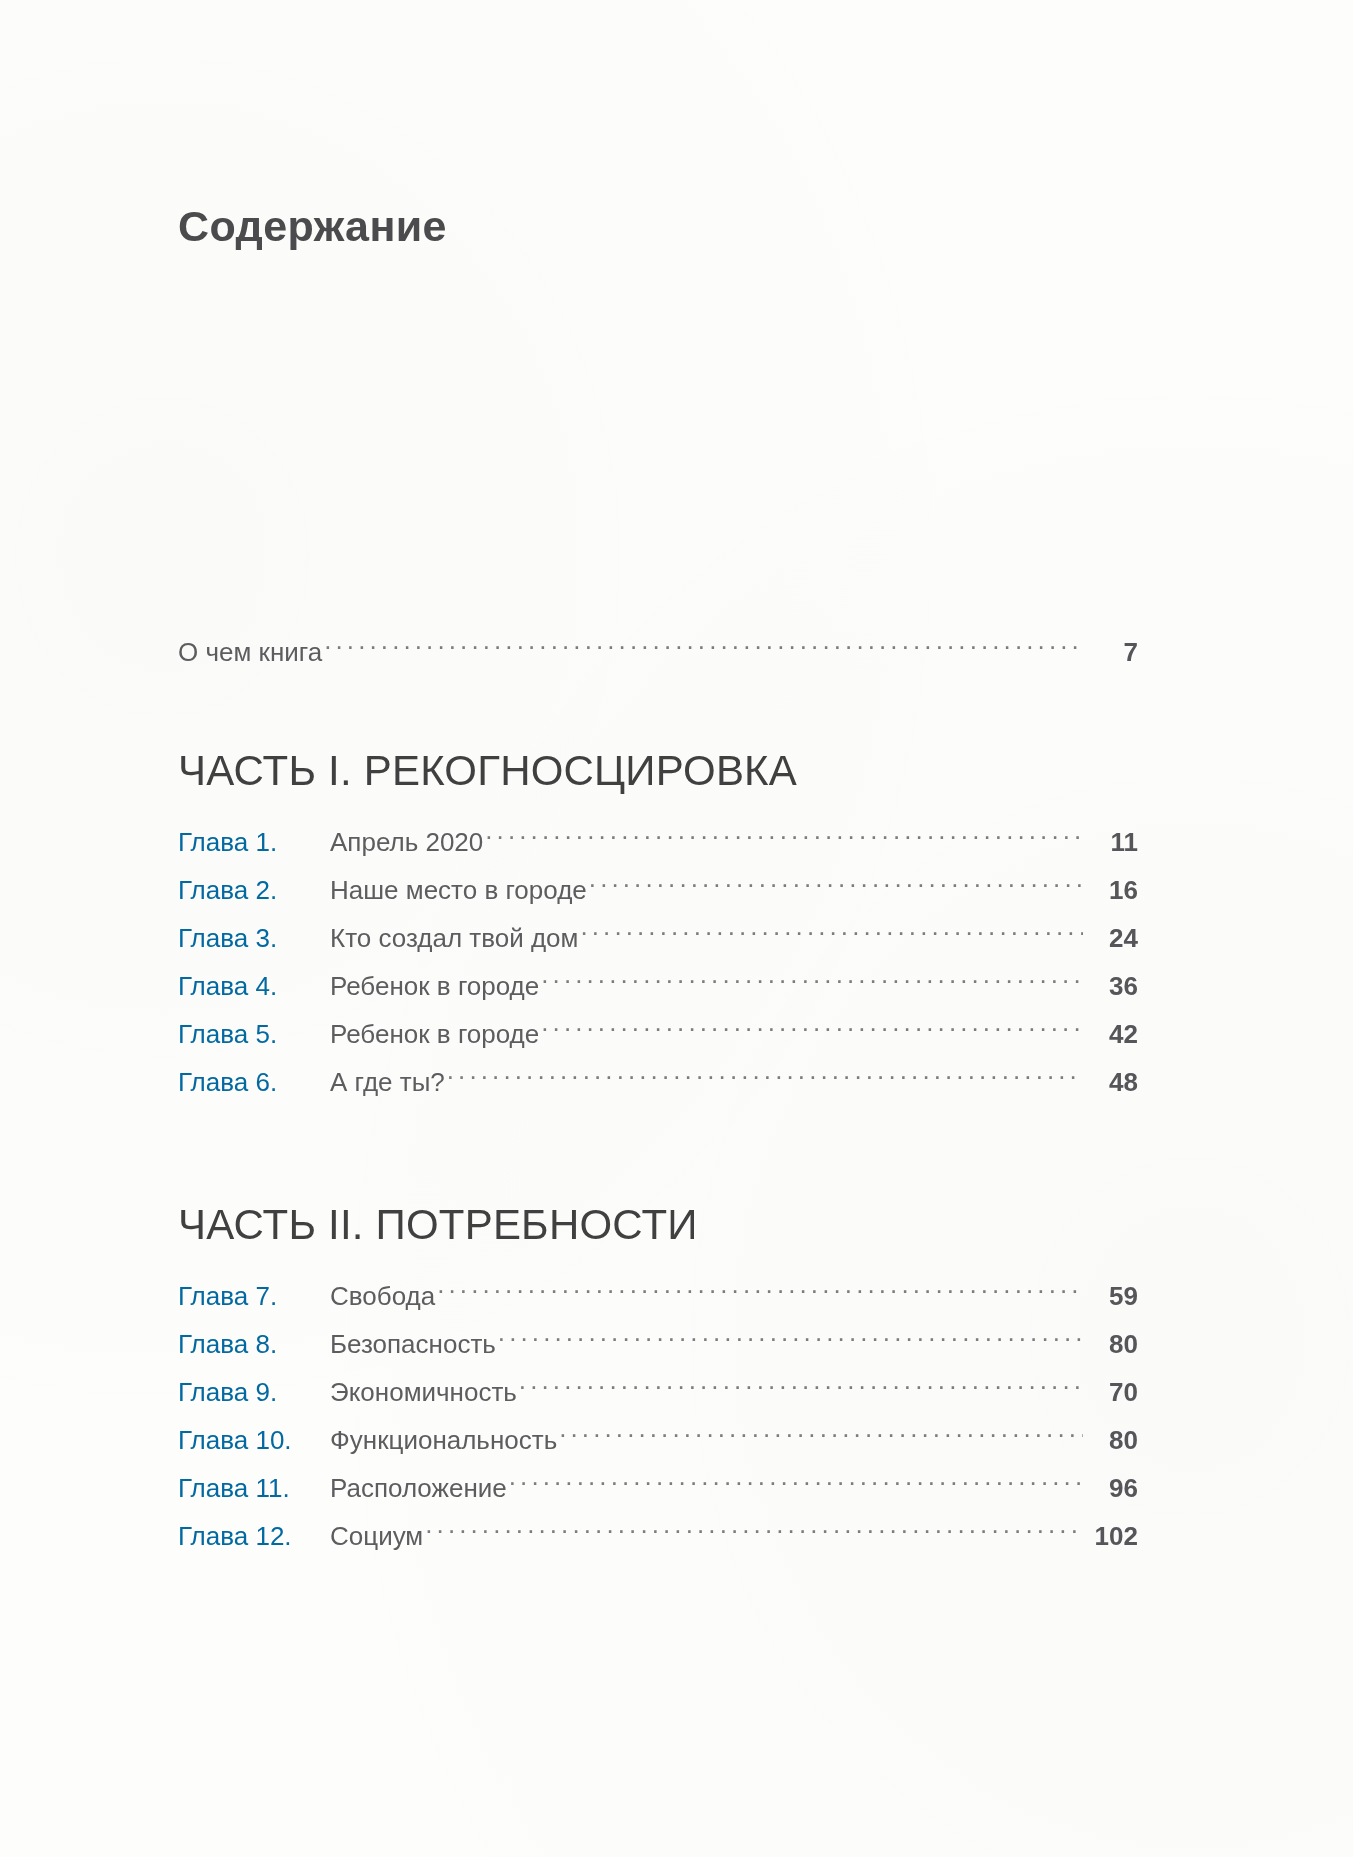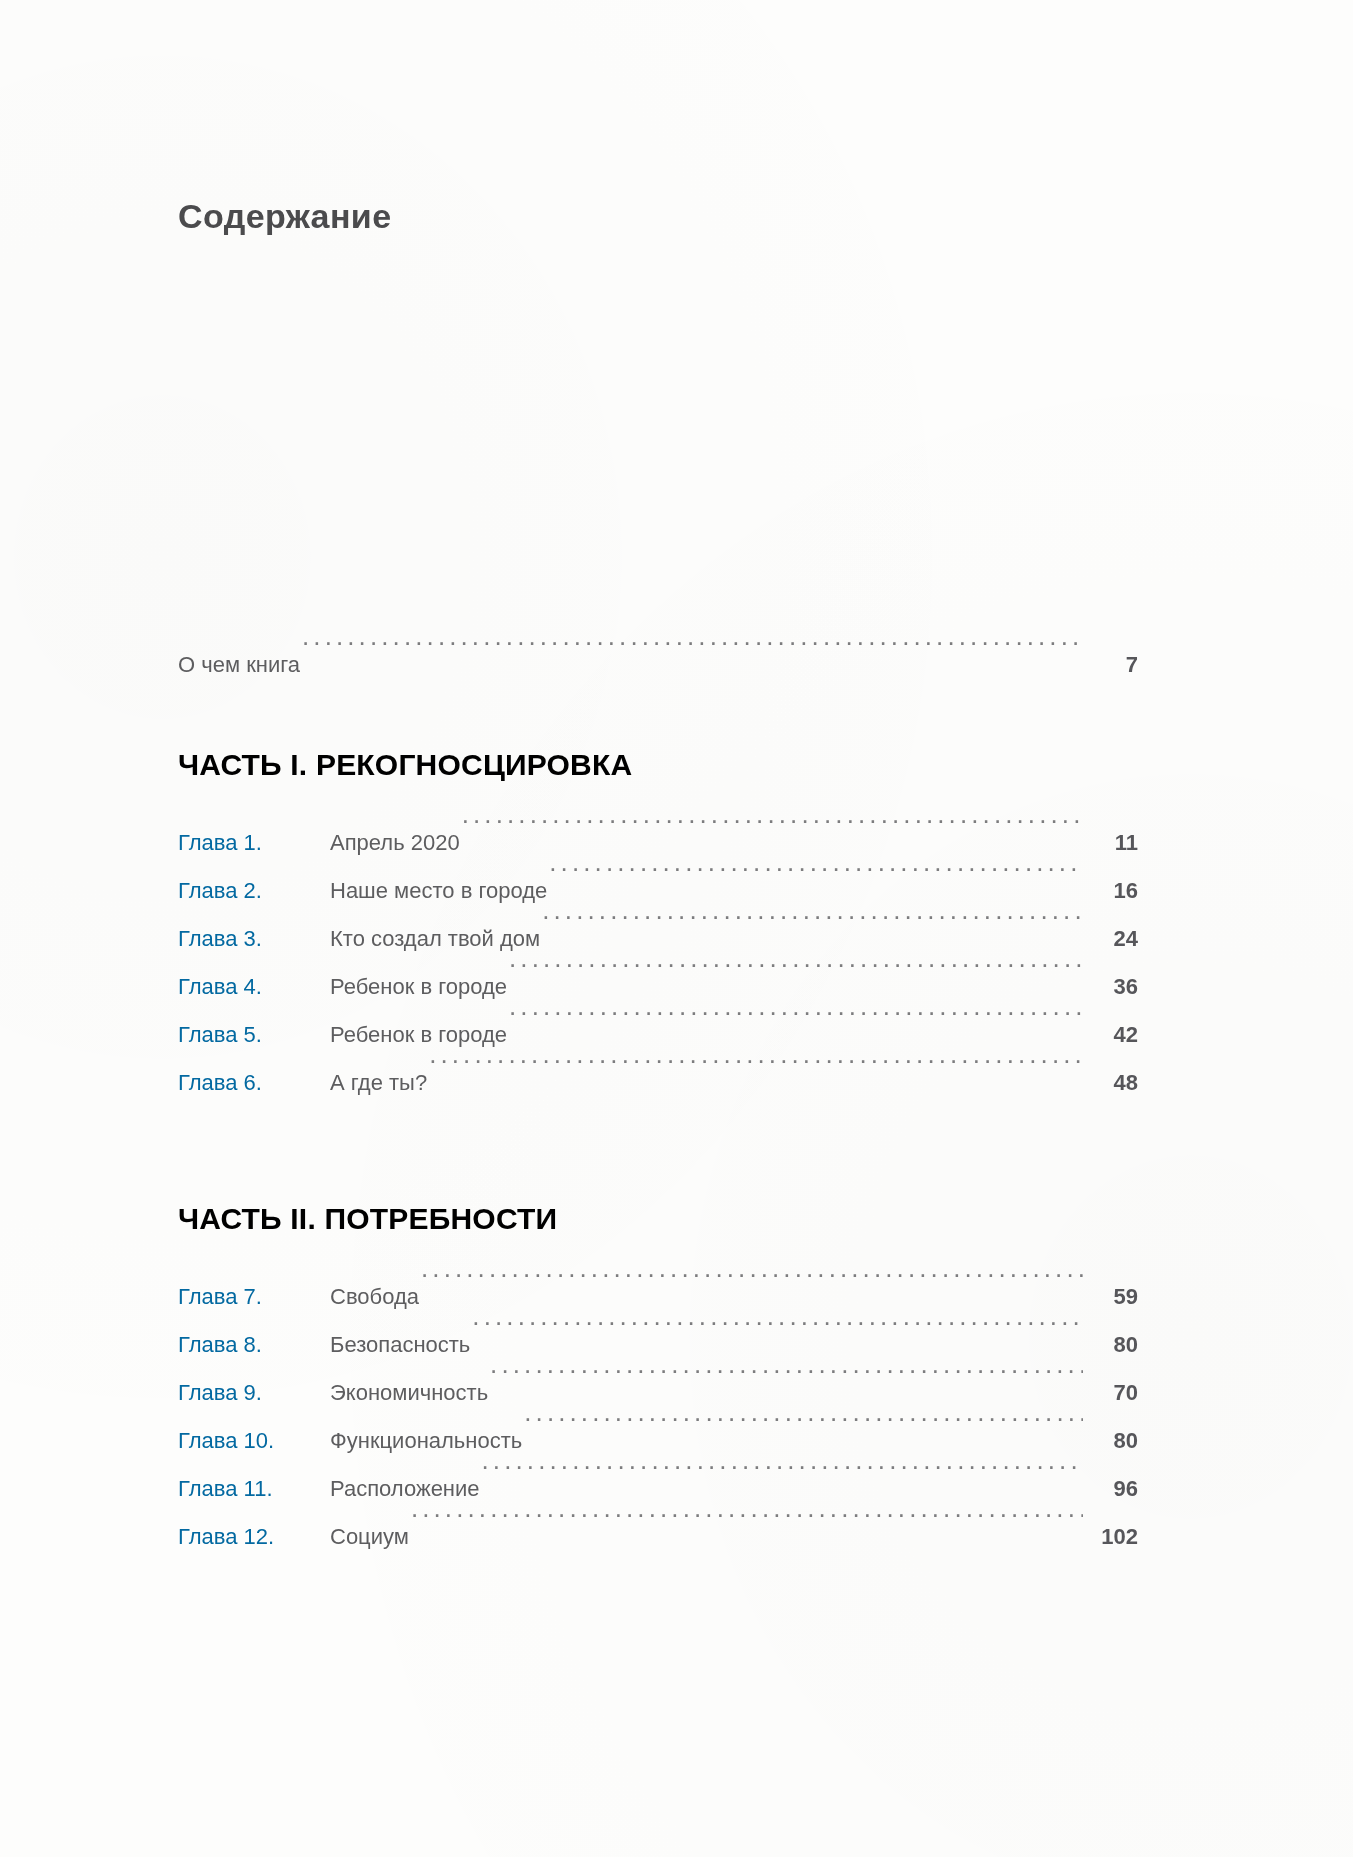--- a/index.html
+++ b/index.html
@@ -38,21 +38,21 @@
     top: 0;
     width: 960px;
     height: 100%;
   }
 
   
   .toc-title {
     position: absolute;
     left: 0;
     top: 176px;
-    font-size: 34px;
+    font-size: 43px;
     font-weight: bold;
     letter-spacing: 0.4px;
     color: #4b4b4d;
     line-height: 1;
   }
 
   
   .front-matter {
     position: absolute;
     left: 0;
@@ -63,35 +63,35 @@
   
   .part {
     position: absolute;
     left: 0;
     width: 960px;
   }
   .part-1 { top: 750px; }
   .part-2 { top: 1172px; margin-top: 32px; }
 
   .part-heading {
-    font-size: 30px;
-    font-weight: bold;
+    font-size: 42px;
+    font-weight: normal;
     letter-spacing: 0.2px;
-    color: #000000;
+    color: #404040;
     line-height: 1;
     margin-bottom: 26px;
     white-space: nowrap;
   }
 
   
   .entry {
     display: flex;
-    align-items: flex-end;
-    width: 960px;
-    font-size: 22px;
+    align-items: center;
+    width: 960px;
+    font-size: 26px;
     line-height: 1;
     height: 48px;
   }
   .entry-num {
     flex: 0 0 152px;
     color: #0369a1;
     white-space: nowrap;
   }
   .entry-title {
     flex: 0 0 auto;

